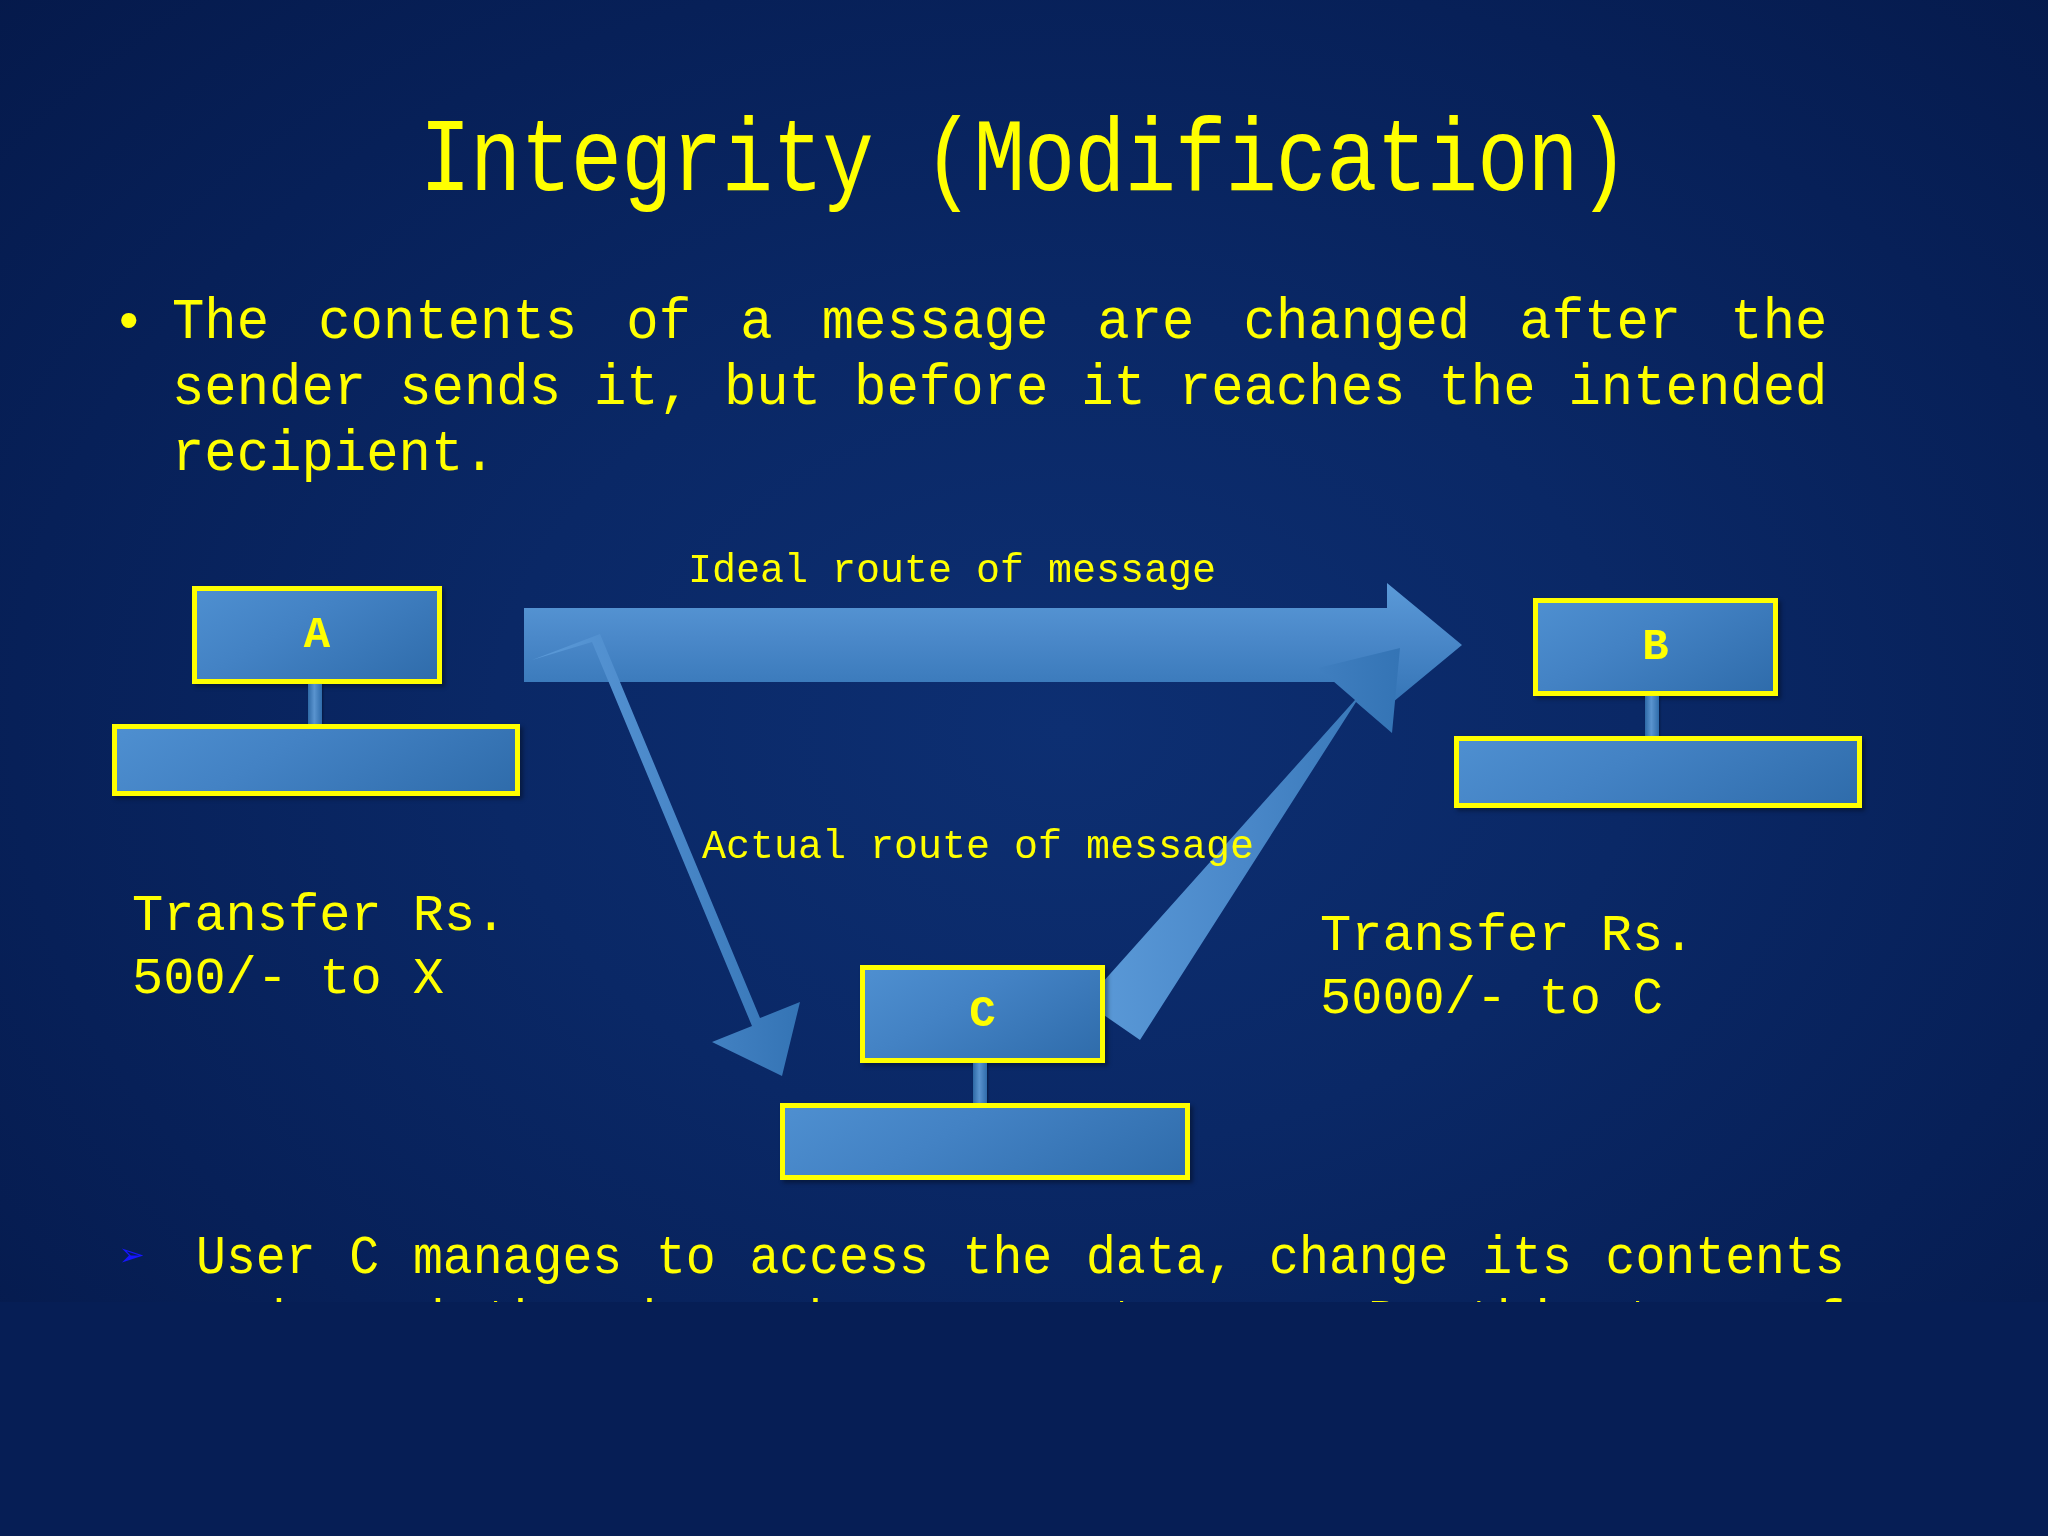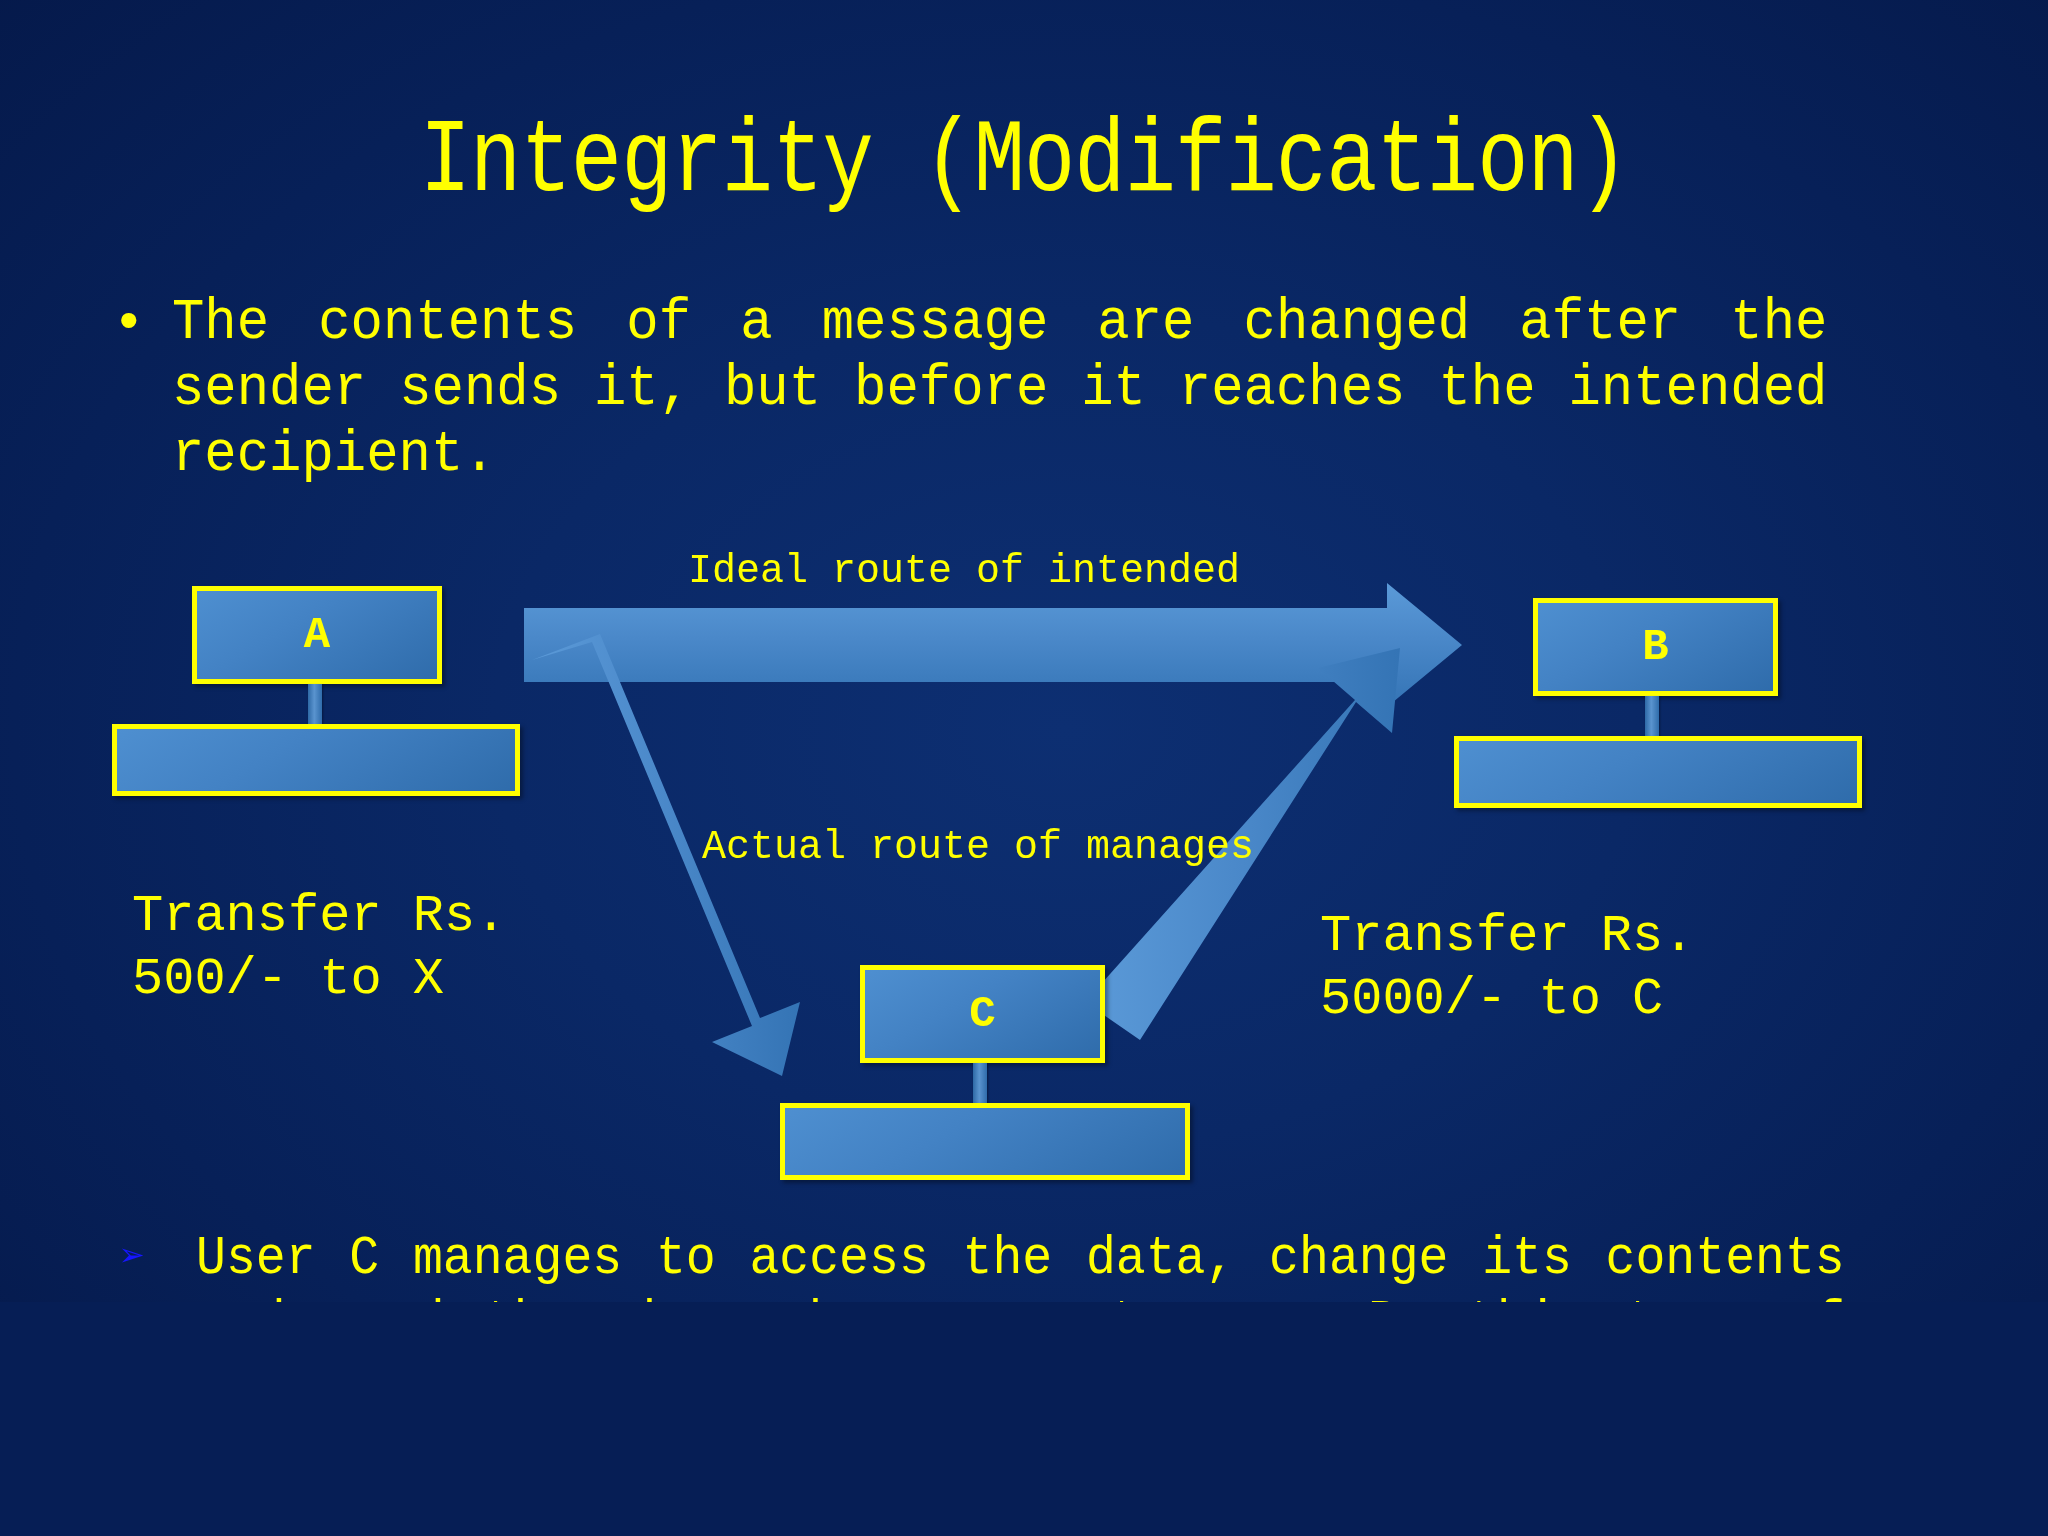--- a/index.html
+++ b/index.html
@@ -238,22 +238,22 @@
     </div>
 
     <div class="pc" id="pc-c">
       <div class="screen">
         <span>C</span>
       </div>
       <div class="stem"></div>
       <div class="base"></div>
     </div>
 
-    <div class="route-label" id="label-ideal">Ideal route of intended</div>
-    <div class="route-label" id="label-actual">Actual route of manages</div>
+    <div class="route-label" id="label-ideal">Ideal route of message</div>
+    <div class="route-label" id="label-actual">Actual route of message</div>
 
     <div class="transfer" id="transfer-left">Transfer Rs.
 500/- to X</div>
     <div class="transfer" id="transfer-right">Transfer Rs.
 5000/- to C</div>
   </div>
 
   <div id="bullet-bottom">
     <div class="marker">➢</div>
     <div class="body">User C manages to access the data, change its contents and send the changed message to user B. this type of attack is called as modification.</div>

